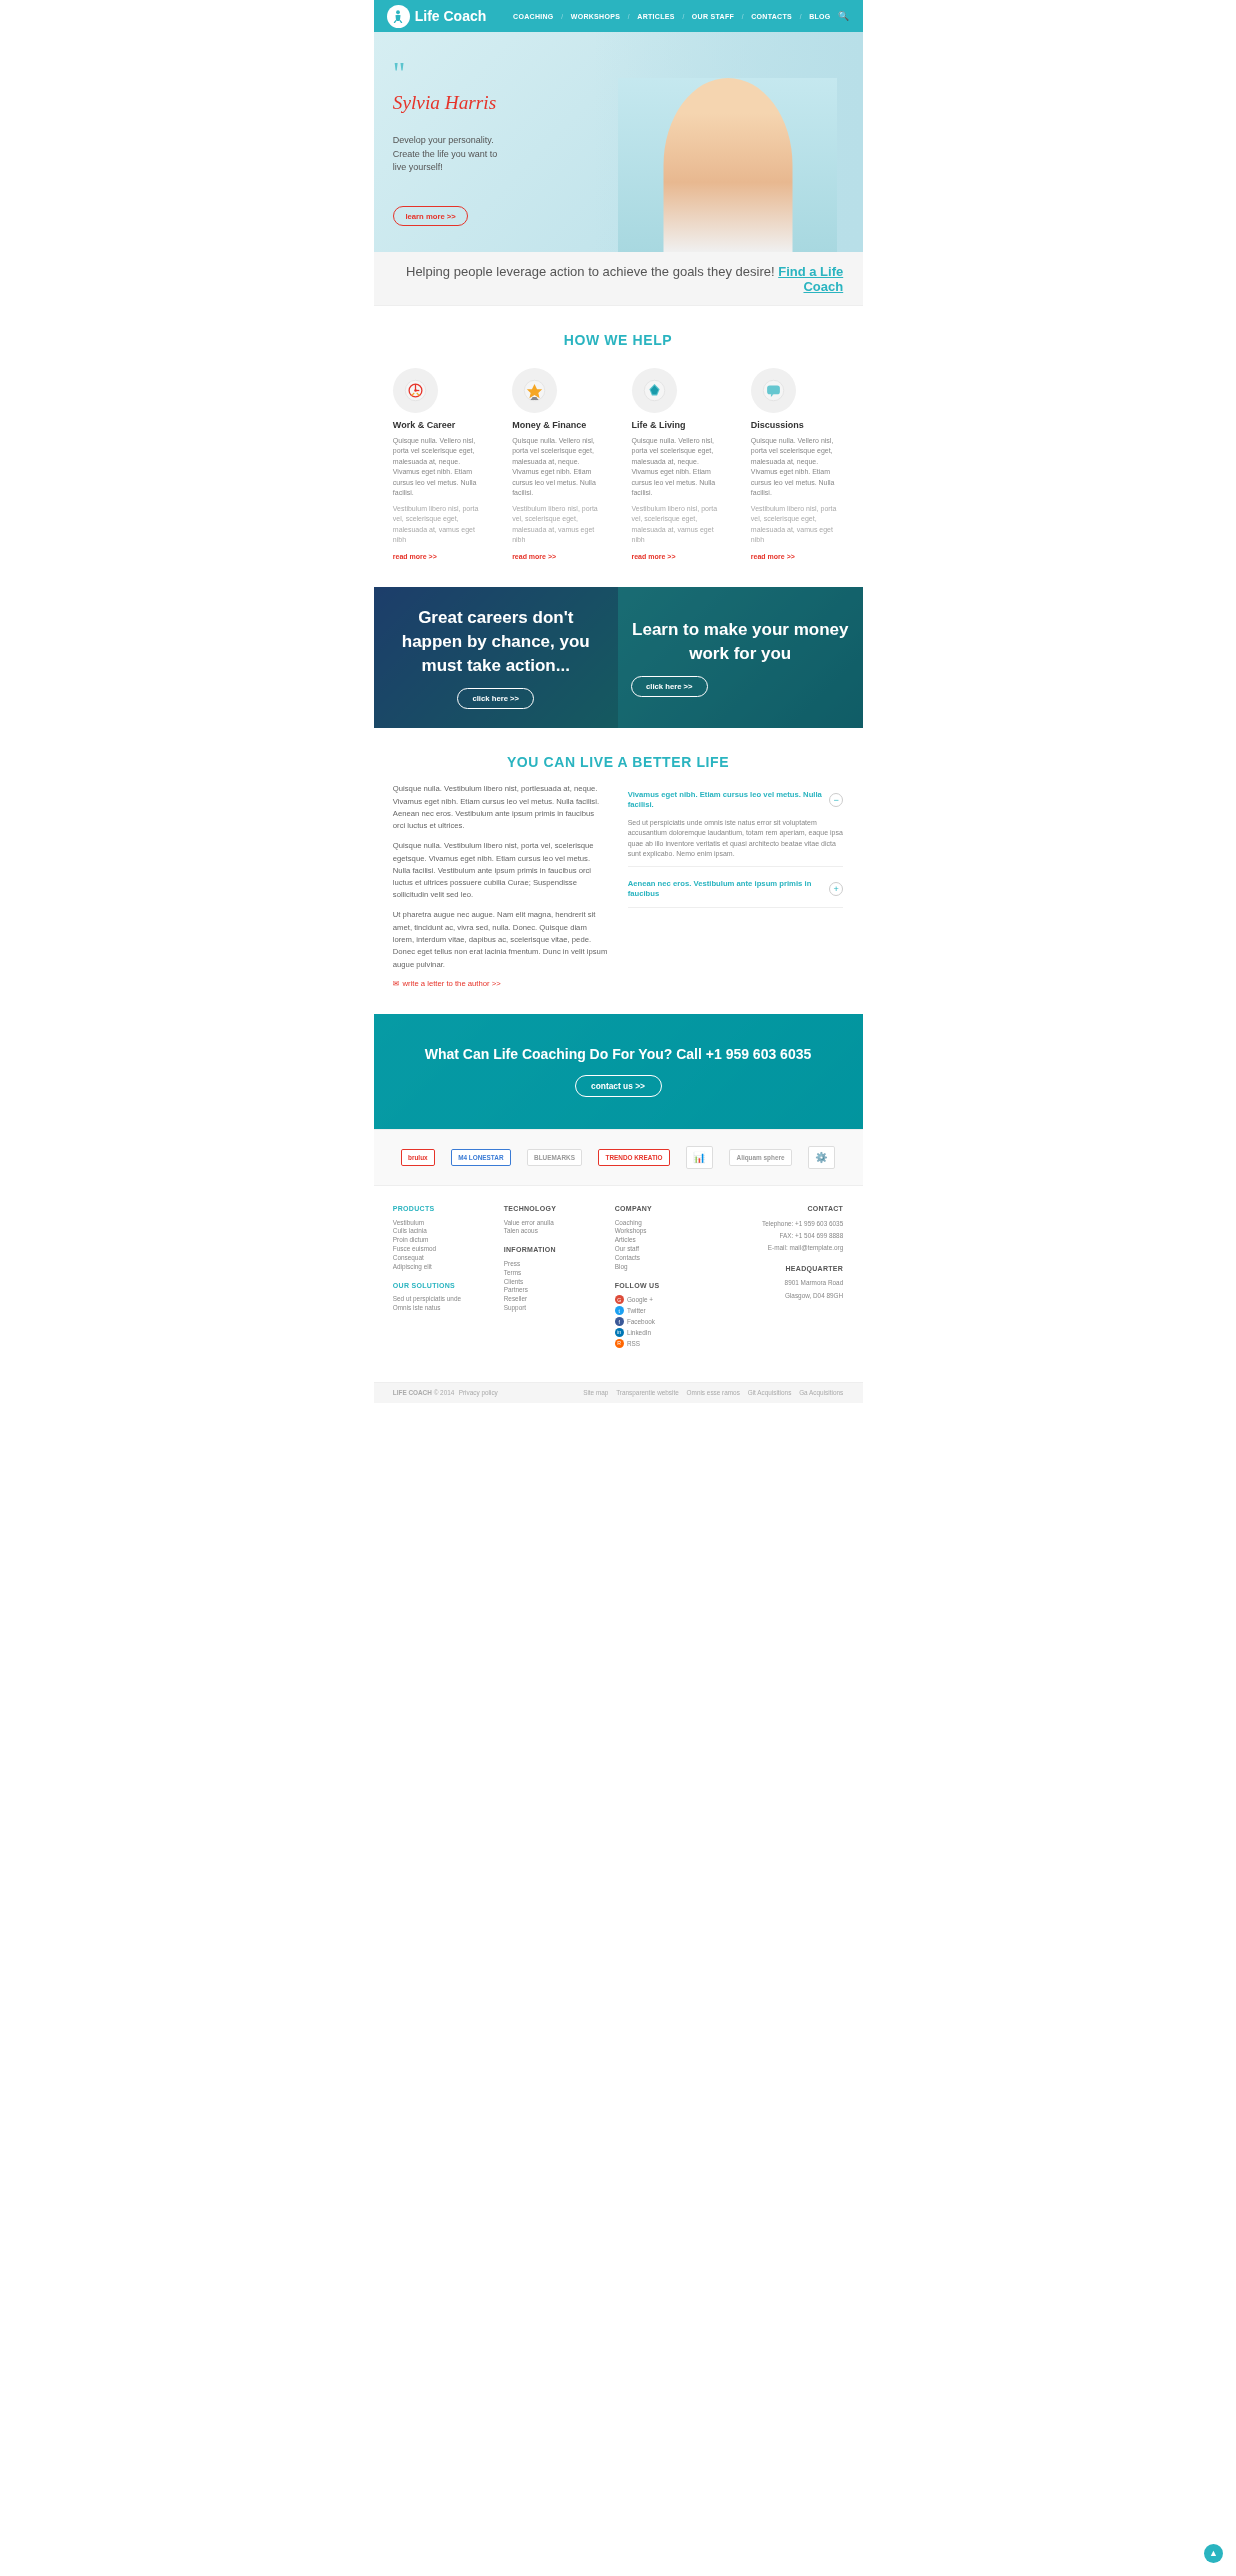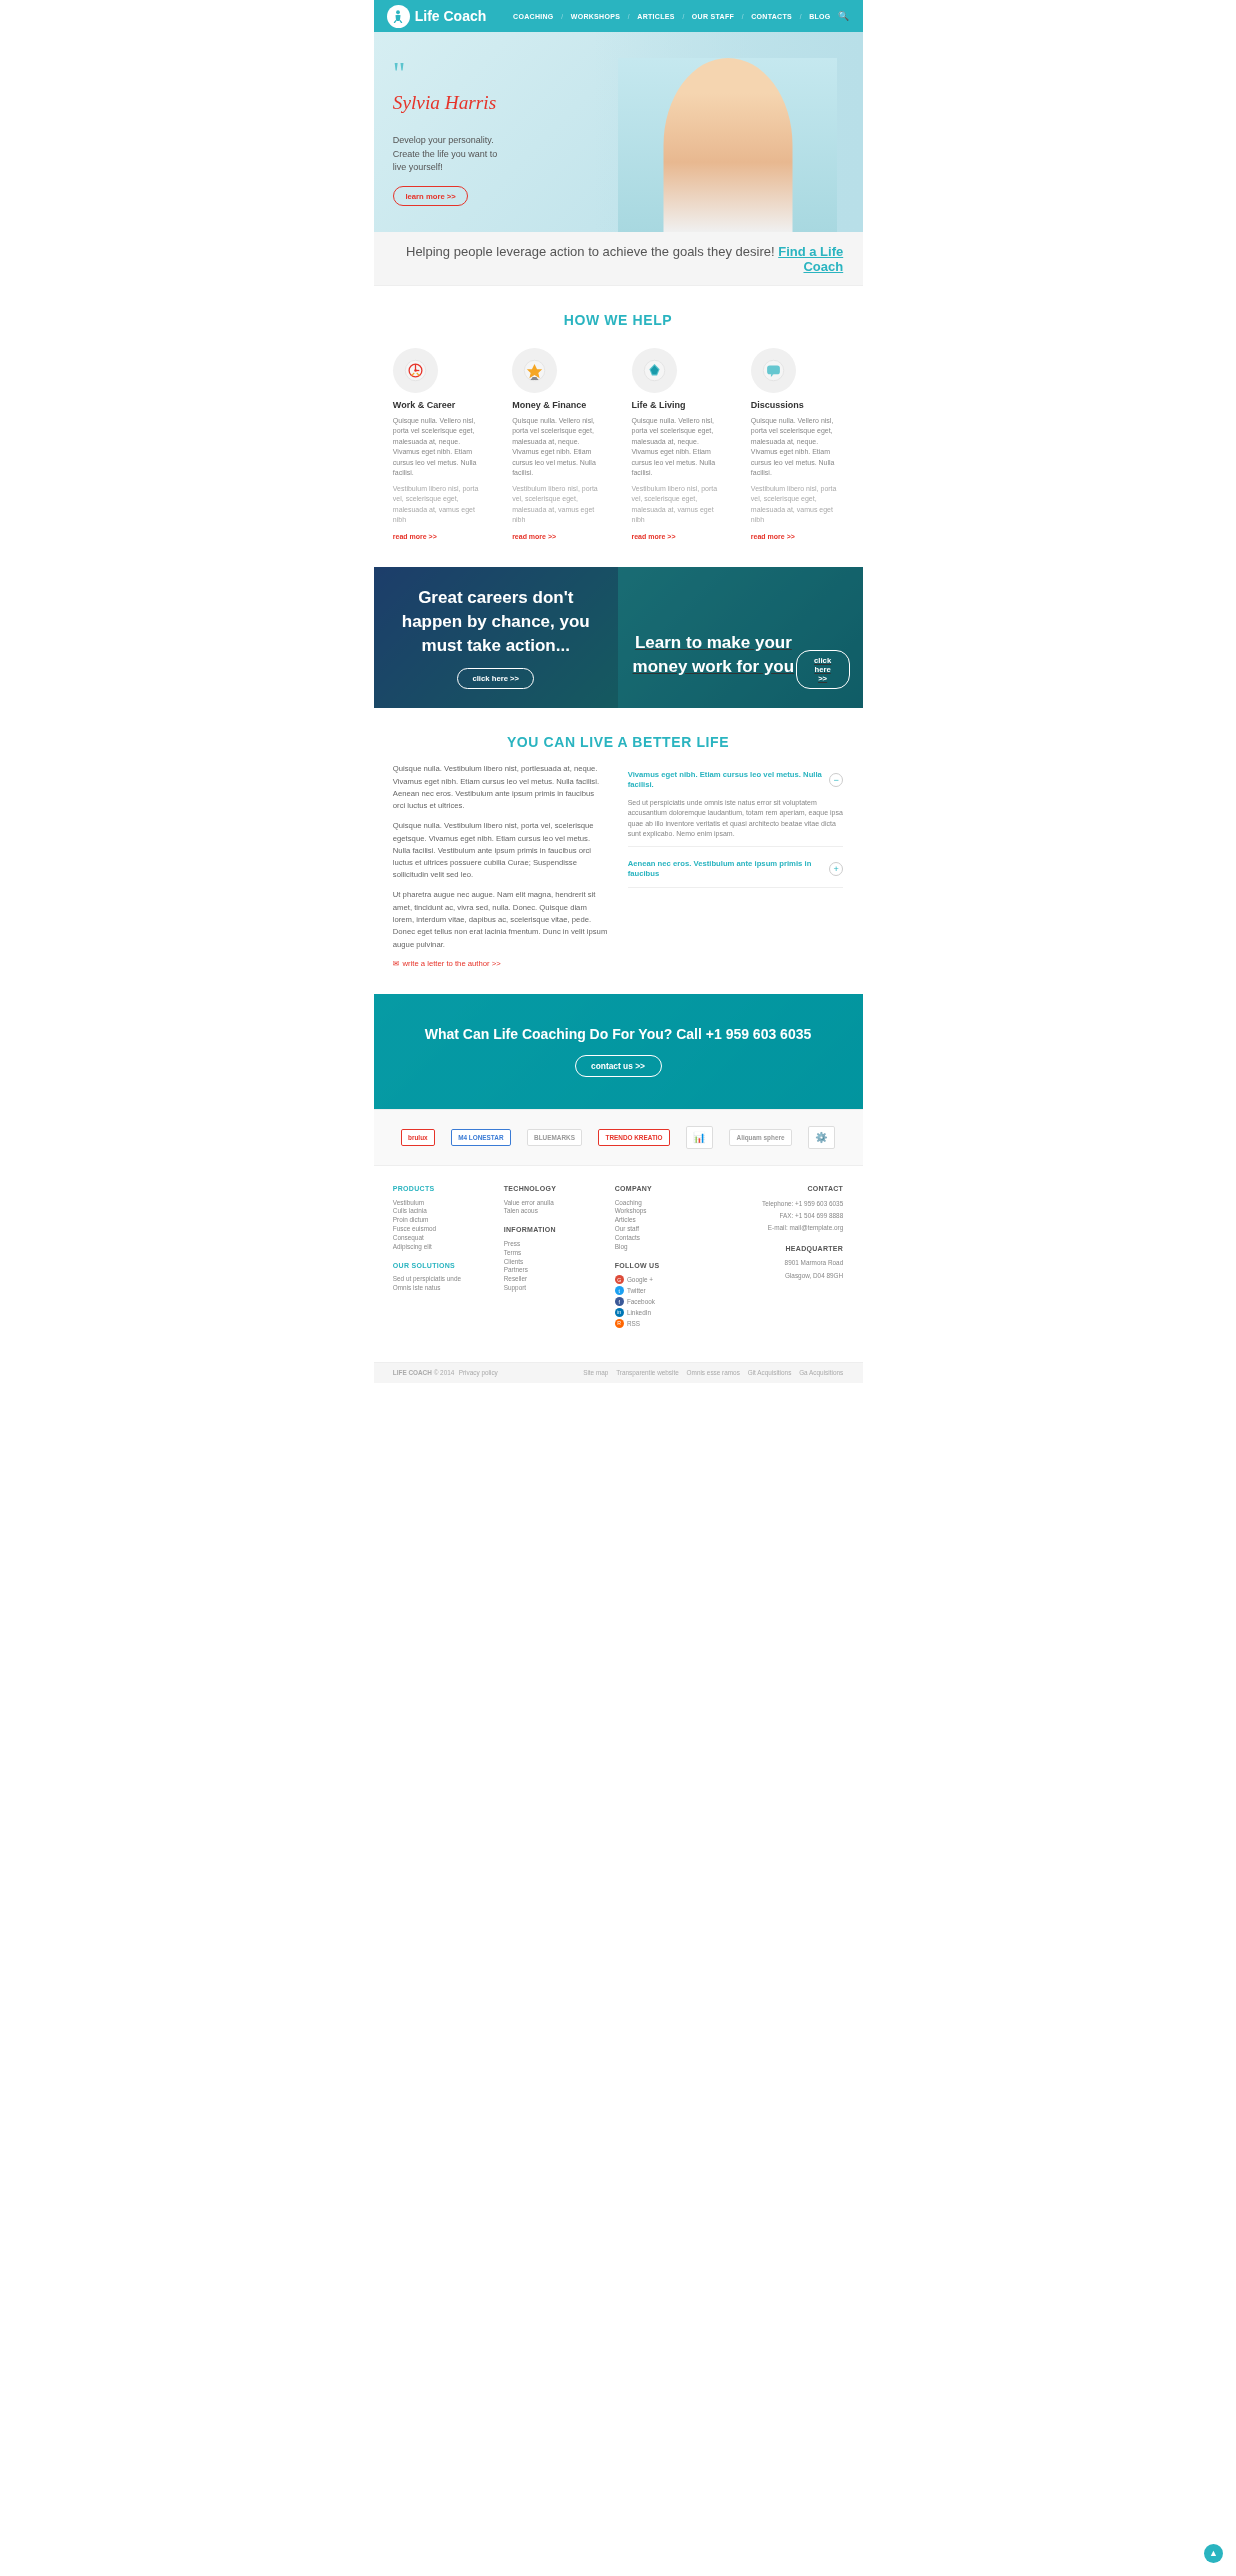--- a/index.html
+++ b/index.html
@@ -85,20 +85,21 @@
       display: inline-block;
       border: 1.3px solid #e63329;
       color: #e63329;
       padding: 4.5px 11.6px;
       border-radius: 13px;
       font-size: 7.7px;
       font-weight: bold;
       text-decoration: none;
       cursor: pointer;
       background: transparent;
+      margin-top: 20px;
     }
     .hero-image {
       position: absolute;
       right: 0;
       top: 0;
       bottom: 0;
       width: 270px;
       background: linear-gradient(to left, #b8dfe8, transparent);
       display: flex; align-items: flex-end; justify-content: center;
     }
@@ -191,25 +192,24 @@
     }
     .cta-left {
       background: linear-gradient(rgba(0,0,0,0.5), rgba(0,0,0,0.5)), linear-gradient(135deg, #3a7bd5, #2ab4c0);
       display: flex; flex-direction: column;
       align-items: center; justify-content: center;
       padding: 19.3px 13px;
       text-align: center;
     }
     .cta-right {
       background: linear-gradient(rgba(0,0,0,0.4), rgba(0,0,0,0.4)), linear-gradient(135deg, #2ab4c0, #1a9aaa);
-      display: flex; flex-direction: row;
-      align-items: flex-end; justify-content: center;
+      display: flex; flex-direction: column;
+      align-items: flex-start; justify-content: center;
       padding: 19.3px 13px;
       text-align: center;
-      text-decoration: underline;
     }
     .cta-title {
       color: #fff;
       font-size: 17px;
       font-weight: bold;
       margin-bottom: 10.3px;
       line-height: 1.4;
     }
     .btn-cta {
       border: 1.3px solid #fff;

